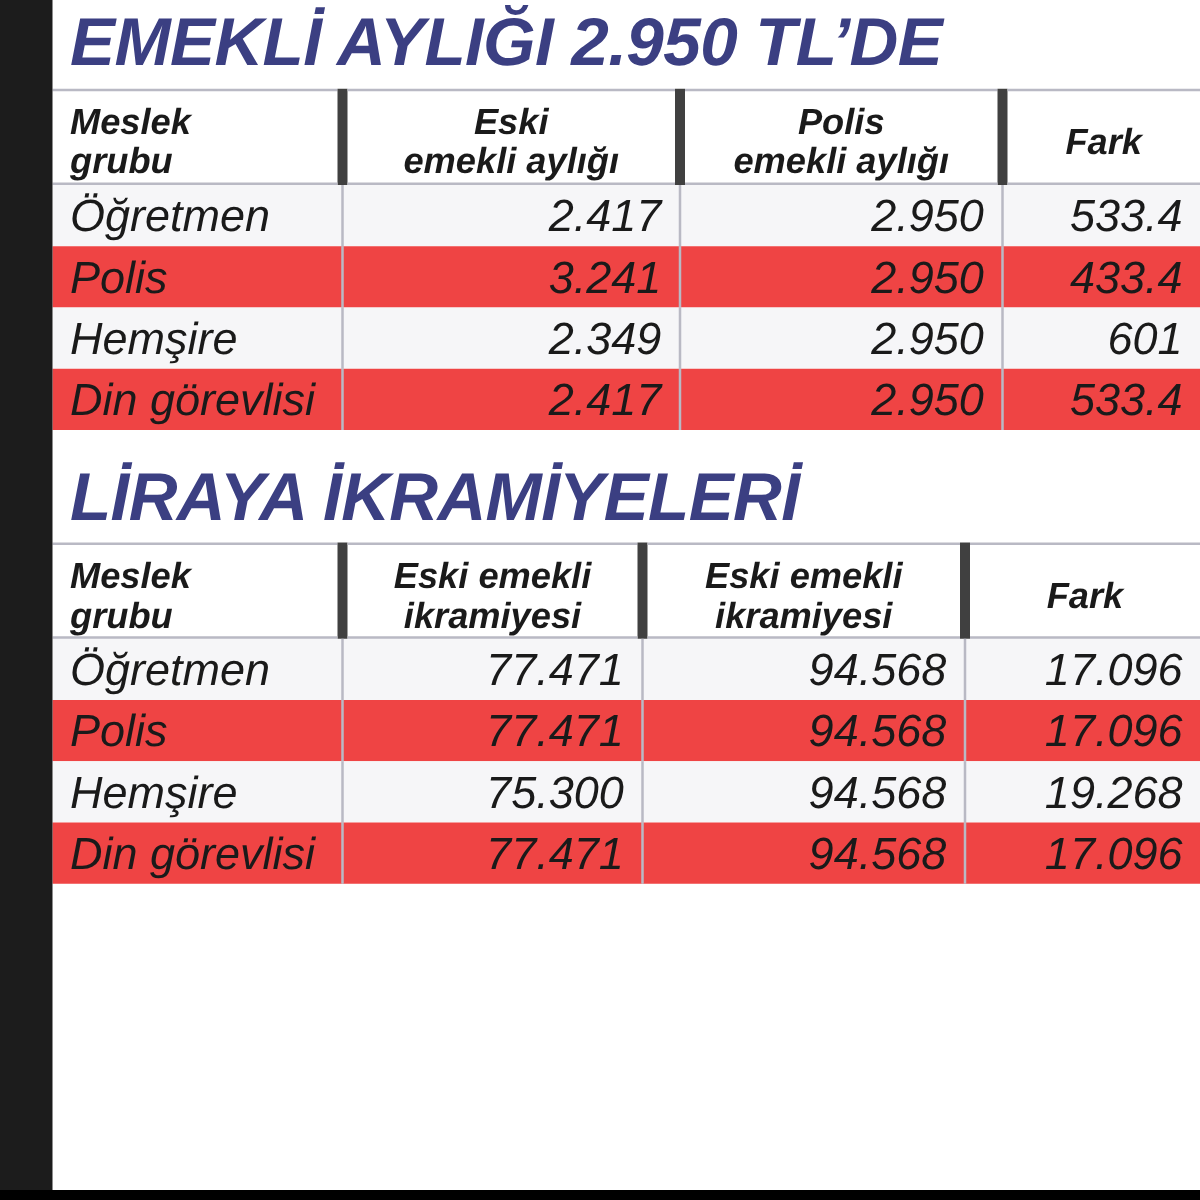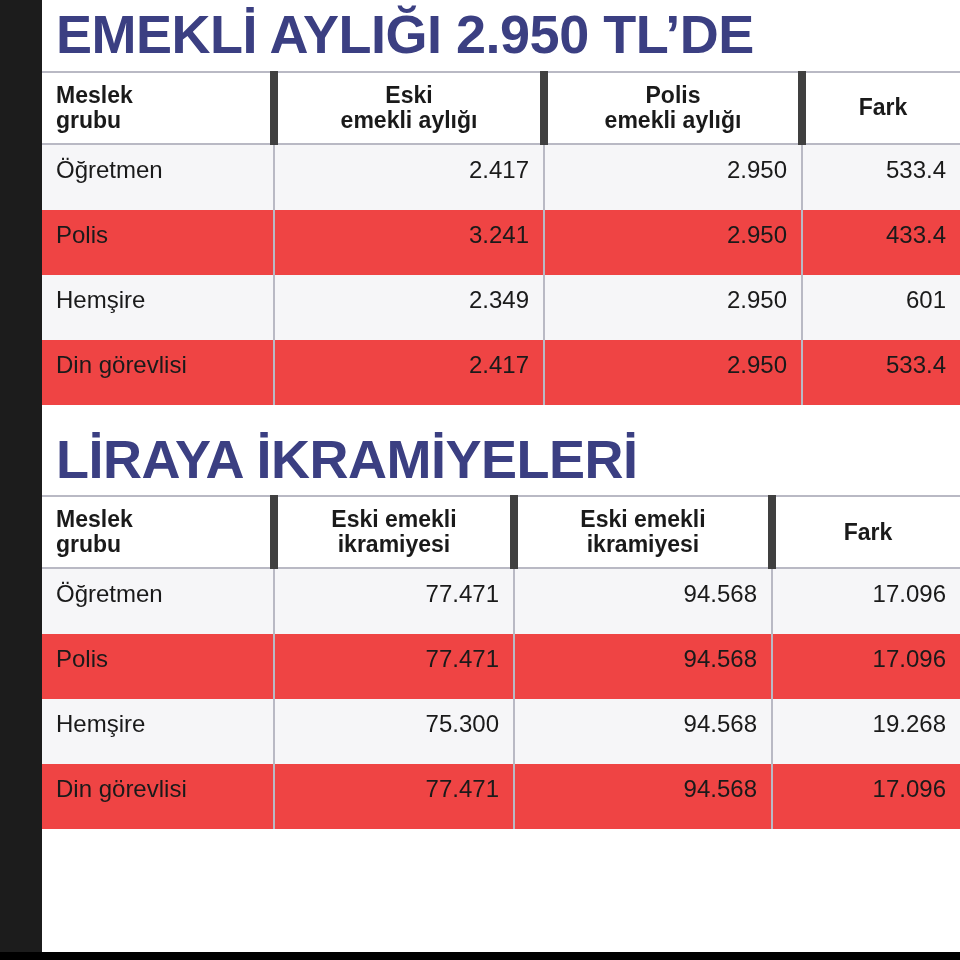--- a/index.html
+++ b/index.html
@@ -12,20 +12,21 @@
     background: #000;
     font-family: "Liberation Sans", sans-serif;
     overflow: hidden;
   }
   .page {
     position: relative;
     width: 832px;
     height: 960px;
     background: #ffffff;
     box-sizing: border-box;
+    font-style: italic;
   }
   
   .gutter {
     position: absolute;
     left: 0;
     top: 0;
     width: 42px;
     height: 960px;
     background: #1c1c1c;
     z-index: 5;
@@ -78,38 +79,37 @@
   table.data2 col.c1 { width: 240px; }
   table.data2 col.c2 { width: 258px; }
   table.data2 col.c3 { width: 188px; }
 
   table.data th, table.data td {
     padding: 0 14px;
     vertical-align: middle;
   }
   table.data thead th {
     font-weight: bold;
-    font-size: 23px;
+    font-size: 29px;
     line-height: 1.08;
     padding-top: 10px;
-    padding-bottom: 10px;
     background: #ffffff;
     border-top: 2px solid #b9b9c4;
     border-bottom: 2px solid #b9b9c4;
   }
   table.data thead th.h0 { text-align: left; }
   table.data thead th.hn { text-align: right; }
   table.data thead th.sep { border-left: 8px solid #404040; text-align: center; }
 
   table.data tbody td {
-    font-size: 24px;
+    font-size: 36px;
     height: 49px;
     line-height: 49px;
     padding-top: 0;
-    padding-bottom: 16px;
+    padding-bottom: 0;
   }
   table.data tbody td.n { text-align: right; }
   table.data tbody td.sep { border-left: 2px solid #b9b9c4; }
   table.data tbody tr.alt td { background: #e9e9ee; }
   table.data tbody tr td { background: #f6f6f8; }
   table.data tbody tr.alt td { background: #ef4444; }
 
   .spacer { height: 10px; background: #ffffff; }
   .band { height: 18px; background: #ffffff; }
 

